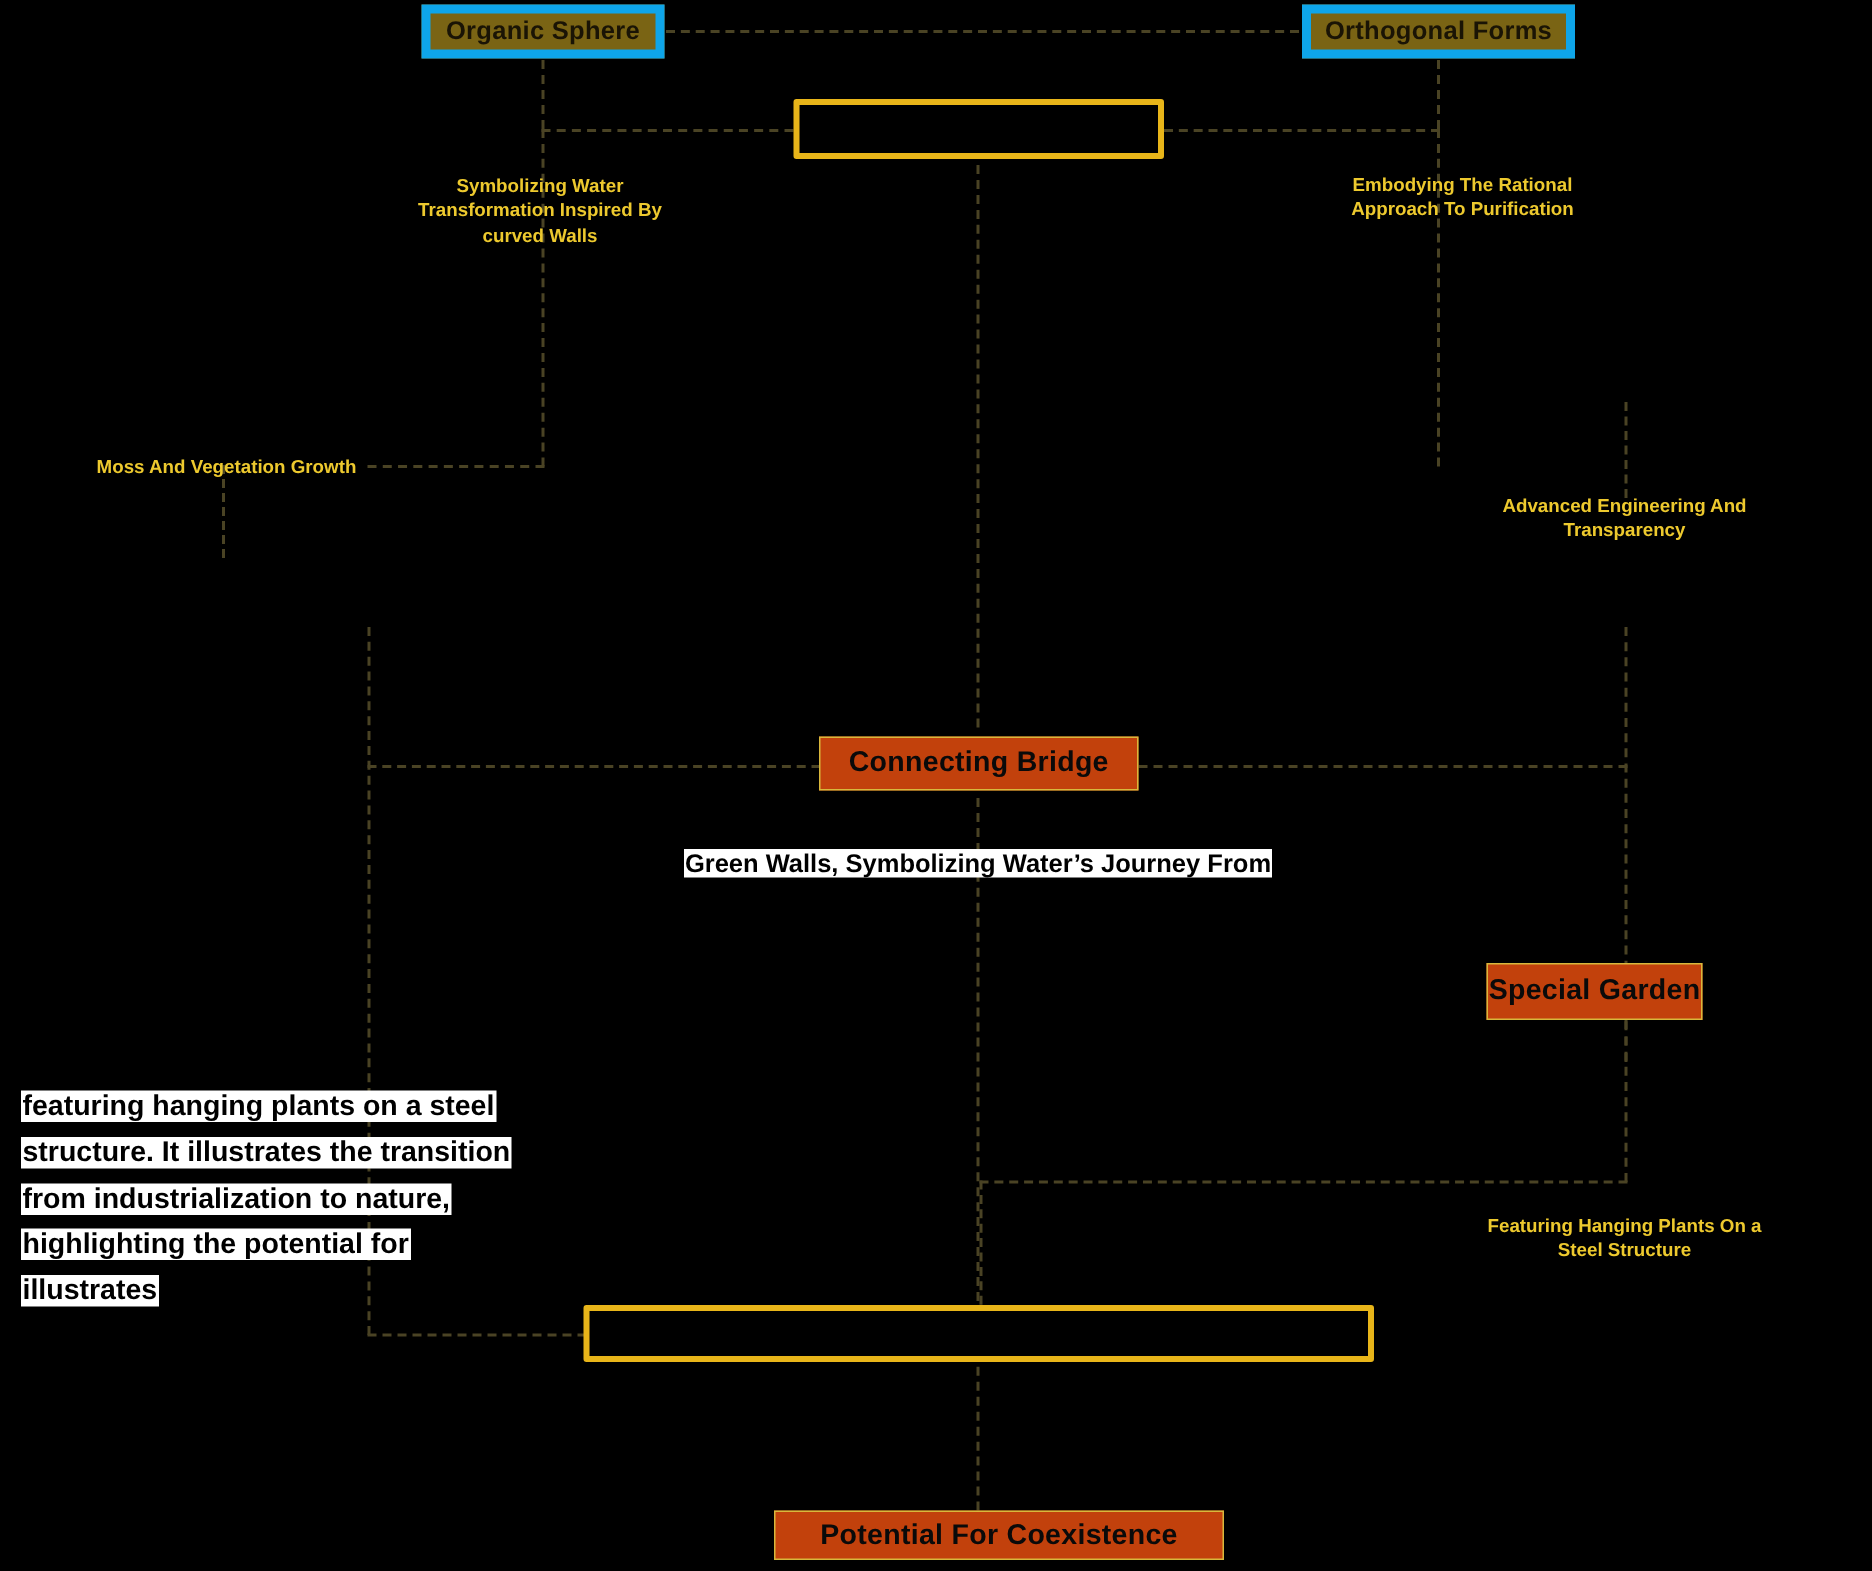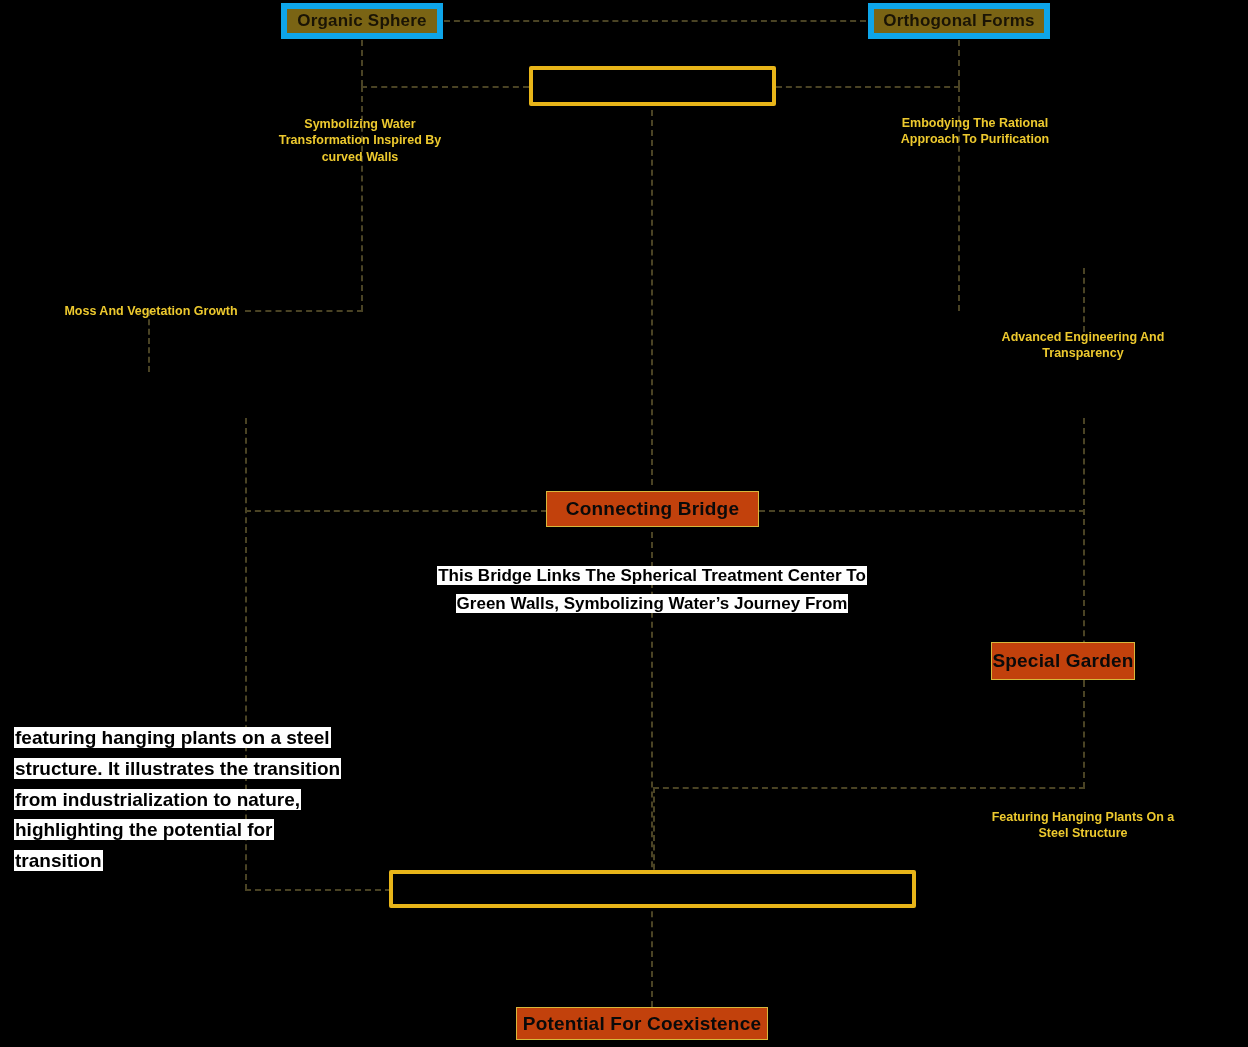--- a/index.html
+++ b/index.html
@@ -152,21 +152,21 @@
   </div>
 
   <div class="chip-light" style="left:991px; top:642px; width:144px; height:38px; font-size:19px;">
     <span>Special Garden</span>
   </div>
 
   <div class="box-empty" style="left:389px; top:870px; width:527px; height:38px;">
     <span></span>
   </div>
 
-  <div class="chip-light" style="left:516px; top:1007px; width:252px; height:33px; font-size:19px;">
+  <div class="chip-light" style="left:516px; top:1007px; width:300px; height:33px; font-size:19px;">
     <span>Potential For Coexistence</span>
   </div>
 
   <div class="caption" style="left:262px; top:116px; width:196px;">
     <div>Symbolizing Water</div>
     <div>Transformation Inspired By</div>
     <div>curved Walls</div>
   </div>
 
   <div class="caption" style="left:886px; top:115px; width:178px;">
@@ -182,25 +182,24 @@
     <div>Advanced Engineering And</div>
     <div>Transparency</div>
   </div>
 
   <div class="caption" style="left:991px; top:809px; width:184px;">
     <div>Featuring Hanging Plants On a</div>
     <div>Steel Structure</div>
   </div>
 
   <div class="para center" style="left:418px; top:562px; width:468px; font-size:17px;">
-    <div><span class="ln">This Bridge Links The Spherical Treatment Center To</span></div>
     <div><span class="ln">Green Walls, Symbolizing Water’s Journey From</span></div>
   </div>
 
   <div class="para left" style="left:14px; top:723px; width:380px; font-size:19px;">
     <div><span class="ln">featuring hanging plants on a steel</span></div>
     <div><span class="ln">structure. It illustrates the transition</span></div>
     <div><span class="ln">from industrialization to nature,</span></div>
     <div><span class="ln">highlighting the potential for</span></div>
-    <div><span class="ln">transition</span></div>
+    <div><span class="ln">illustrates</span></div>
   </div>
 
 </div>
 
 </body></html>

